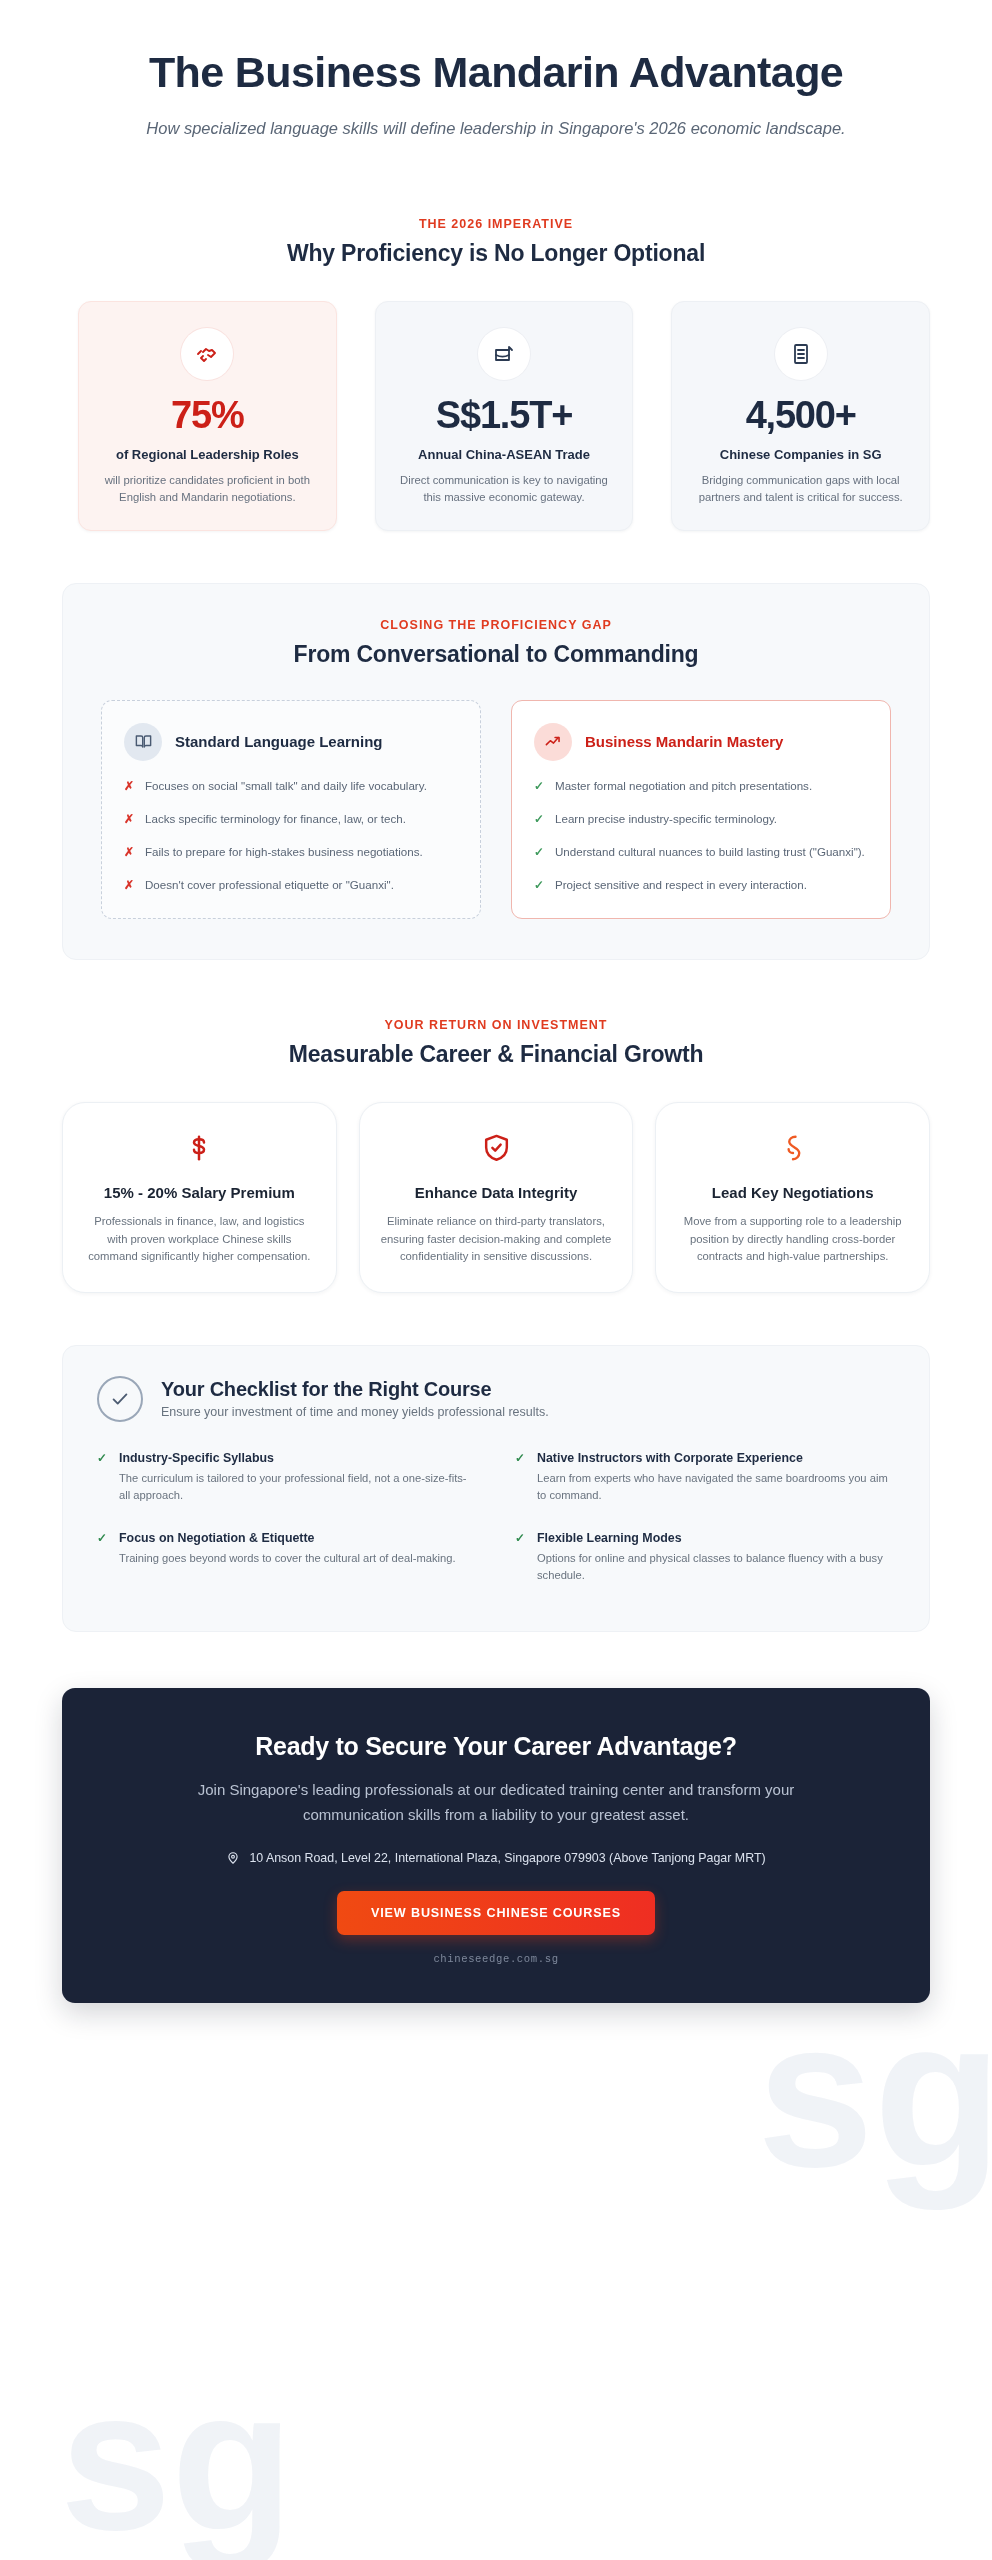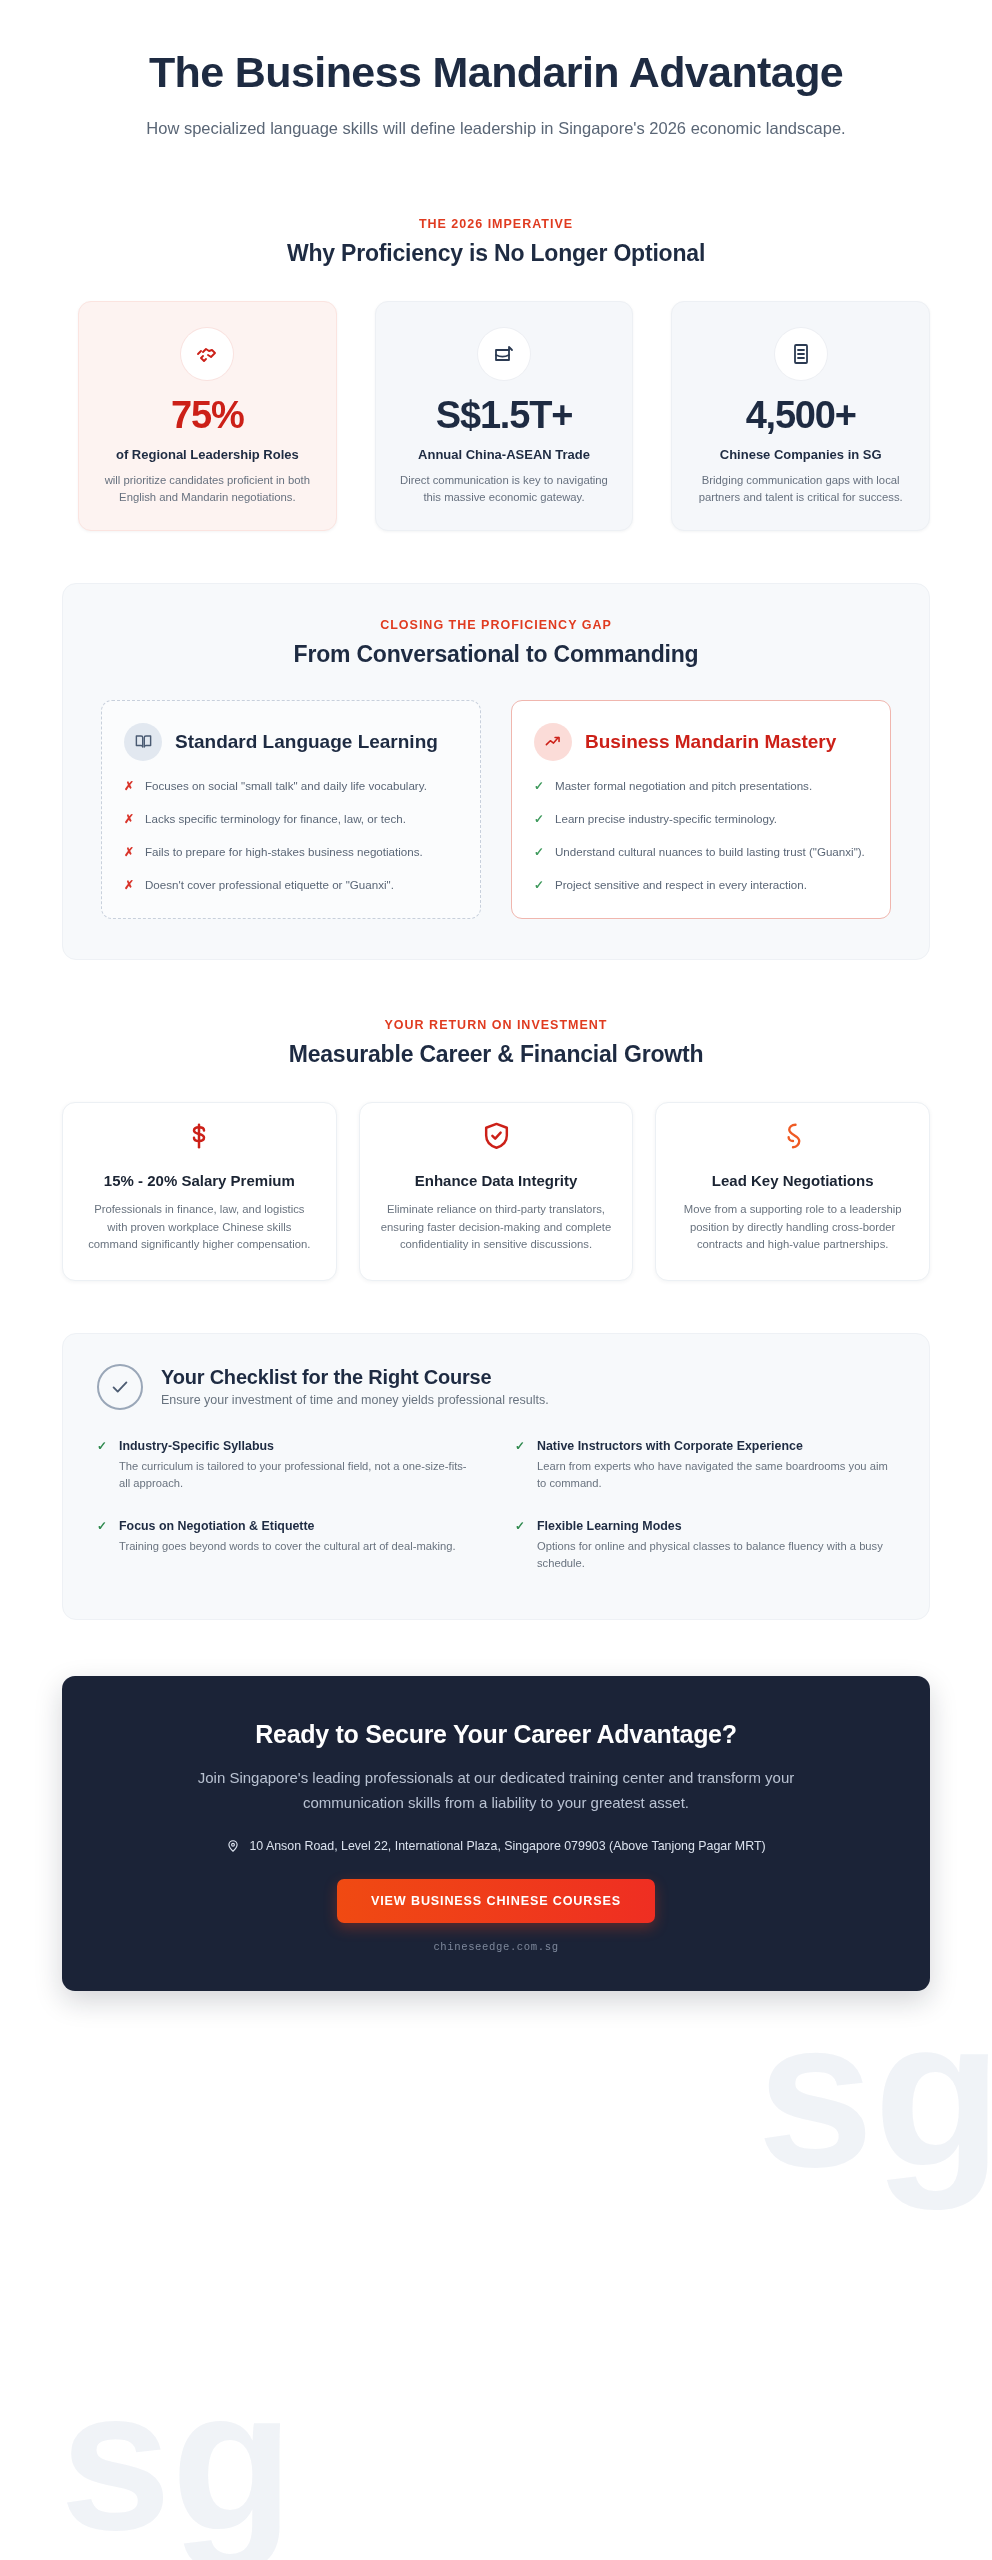--- a/index.html
+++ b/index.html
@@ -51,20 +51,21 @@
     max-width: 700px;
     margin: 0 auto;
     text-align: center;
   }
   .hero-sub {
     margin: 18px auto 16px;
     max-width: 700px;
     font-size: 16.5px;
     line-height: 1.5;
     color: #5a6676;
+    font-style: italic;
   }
 
   
   .eyebrow {
     text-align: center;
     color: #e03b20;
     font-weight: 700;
     font-size: 12.5px;
     letter-spacing: 1.0px;
     text-transform: uppercase;
@@ -156,43 +157,43 @@
   }
   .cmp-head { display: flex; align-items: center; gap: 13px; margin-bottom: 16px; }
   .cmp-badge {
     width: 38px; height: 38px; border-radius: 50%;
     background: #e2e8f0;
     display: flex; align-items: center; justify-content: center;
     flex: 0 0 38px;
   }
   .cmp-card.good .cmp-badge { background: #fbdcd8; }
   .cmp-title {
-    font-size: 19px; font-weight: 700; color: #1e2b42; line-height: 1.25;
+    font-size: 15px; font-weight: 700; color: #1e2b42; line-height: 1.25;
   }
   .cmp-card.good .cmp-title { color: #cc2018; }
   .cmp-list { list-style: none; }
   .cmp-list li {
     display: flex; gap: 10px;
     font-size: 11.6px; line-height: 1.55; color: #5a6676;
     margin-bottom: 15px;
   }
   .cmp-list li:last-child { margin-bottom: 0; }
   .mk { flex: 0 0 11px; font-size: 12px; font-weight: 700; line-height: 1.5; }
   .mk-x { color: #d9352b; }
   .mk-c { color: #3f9a5d; }
 
   
   .sec-roi { margin-top: 58px; }
   .roi-row { display: flex; gap: 22px; margin-top: 34px; }
   .roi-card {
     flex: 1 1 0;
     background: #fff;
     border: 1px solid #ecf0f4;
-    border-radius: 13px;
-    padding: 12px 20px 26px;
+    border-radius: 23px;
+    padding: 24px 20px 26px;
     text-align: center;
     box-shadow: 0 1px 4px rgba(20,30,50,.055);
     display: flex; flex-direction: column; align-items: center;
   }
   .roi-ico { height: 42px; display: flex; align-items: center; justify-content: center; margin-bottom: 14px; }
   .roi-title {
     font-size: 15px; font-weight: 700; color: #1b2433; line-height: 1.3;
   }
   .roi-desc {
     margin-top: 11px; font-size: 11.3px; line-height: 1.55; color: #69737f;

